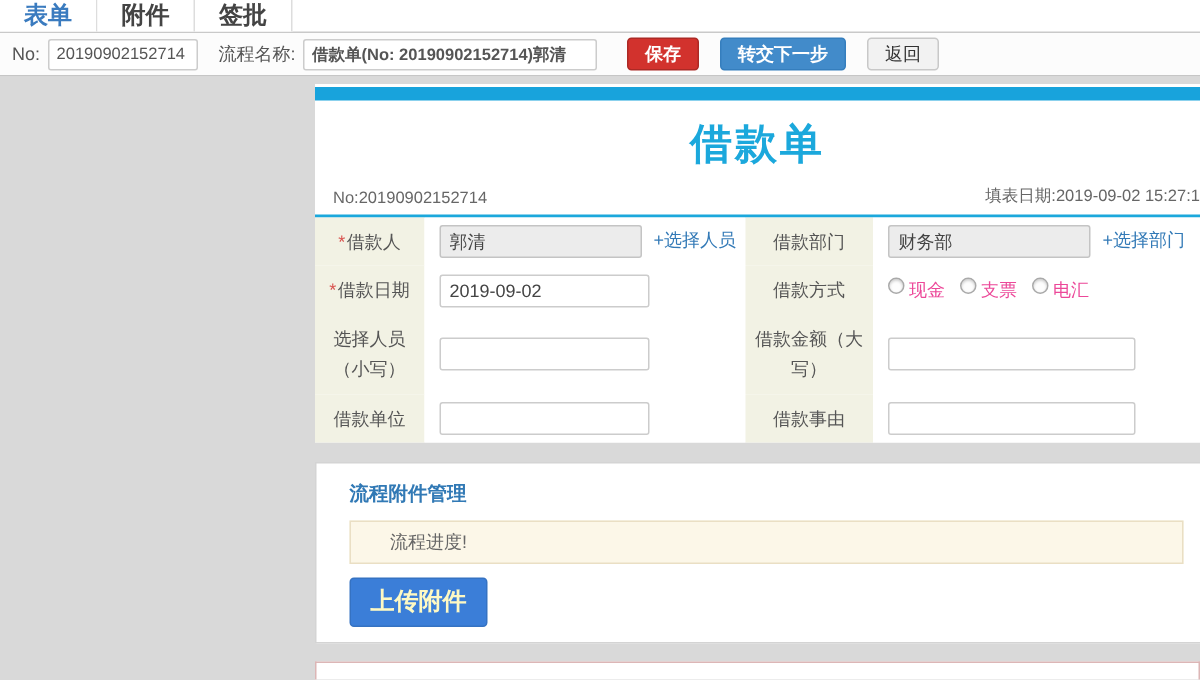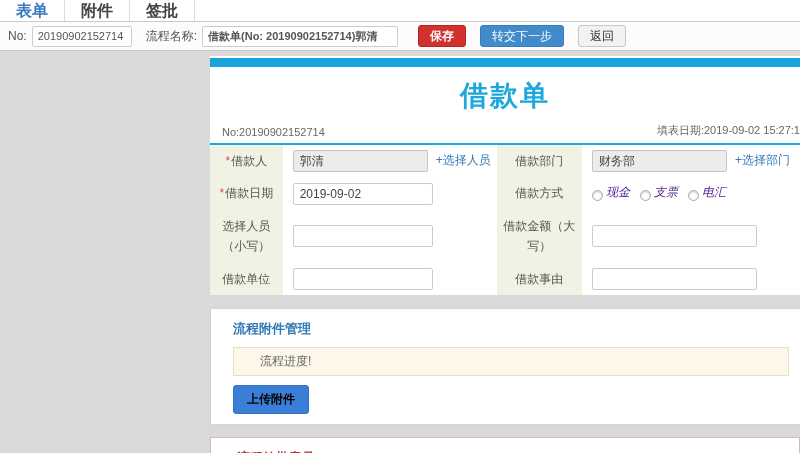--- a/index.html
+++ b/index.html
@@ -12,21 +12,21 @@
   .tab.active { color:#3a7bbf; }
 
   
   .toolbar { height:29px; background:#fcfcfc; border-bottom:1px solid #c6c6c6; display:flex; align-items:center; padding:0 8px; }
   .toolbar label { font-size:12px; color:#555; margin-right:5px; white-space:nowrap; }
   .tinp { height:21px; border:1px solid #ccc; border-radius:2px; font-size:11px; color:#555; padding:0 5px; background:#fff; }
   .no-inp { width:100px; margin-right:14px; }
   .proc-inp { width:196px;font-weight:bold; }
   .btn { height:22px; font-size:12px; border-radius:3px; padding:0 11px; border:1px solid transparent; cursor:pointer; white-space:nowrap; }
   .btn-save    { background:#d2322d; border-color:#ac2925; color:#fff; font-weight:bold; margin-left:20px; }
-  .btn-forward { background:#428bca; border-color:#357ebd; color:#fff; font-weight:normal; margin-left:14px; }
+  .btn-forward { background:#428bca; border-color:#357ebd; color:#fff; font-weight:bold; margin-left:14px; }
   .btn-back    { background:#f2f2f2; border-color:#c8c8c8; color:#333; margin-left:14px; }
 
   
   .main { padding:5px 0 0 210px; }
 
   
   .panel-form { background:#fff; padding-top:2px; }
   .blue-bar { height:9px; background:#18a3dc; }
   .form-title { text-align:center; color:#1ba8dc; font-size:28px; padding:10px 0 6px; letter-spacing:2px;font-weight:bold; }
   .no-row { display:flex; justify-content:space-between; align-items:flex-end; font-size:11px; color:#666; padding:2px 0 5px 12px; border-bottom:2px solid #1ba8dc; }
@@ -35,30 +35,30 @@
   td.lbl { background:#f2f2e4; width:80px; text-align:center; padding:6px 5px; line-height:1.7; vertical-align:middle; }
   td.lbl2 { width:95px; }
   td.ctl { background:#fff; padding:5px 10px; vertical-align:middle; white-space:nowrap; }
   td.ctl.gap { padding-right:6px;margin-top:44px; }
   .finp { height:22px; border:1px solid #ccc; border-radius:2px; font-size:12px; color:#444; padding:0 6px; background:#fff; vertical-align:middle; }
   .ro { background:#ececec; border-color:#c4c4c4; }
   .w135{width:135px} .w140{width:140px} .w165{width:165px}
   .req { color:#d9534f; margin-right:1px; }
   a.sel-link { color:#337ab7; text-decoration:none; margin-left:8px; font-size:12px; }
   .radio-group { display:inline-flex; gap:10px; align-items:center; }
-  .radio-item { display:inline-flex; align-items:flex-end; color:#4c1d95; cursor:pointer;font-style:italic; }
+  .radio-item { display:inline-flex; align-items:flex-start; color:#ec4899; cursor:pointer; }
   .radio { width:11px; height:11px; border-radius:50%; border:1px solid #a9a9a9; background:#fdfdfd; box-shadow:inset 0 1px 2px rgba(0,0,0,.2); margin-right:3px; flex:none; }
 
   
   .panel-attach { margin-top:13px; background:#fff; border:1px solid #d4d4d4; border-right:none; padding:11px 0 10px 22px; }
   .sec-title { font-size:13px; font-weight:bold; margin-bottom:9px; }
   .sec-title.blue { color:#3179b5; }
   .sec-title.red  { color:#c9302c; }
   .alert { width:556px; border:1px solid #eadfc4; background:#fcf7e8; color:#666; font-size:12px; padding:5px 6px 5px 26px; }
-  .btn-upload { margin-top:9px; background:#3b7ed8; color:#000000; font-size:12px; font-weight:bold; padding:5px 13px; border:1px solid #3572c2; border-radius:3px; cursor:pointer;text-align:center; }
+  .btn-upload { margin-top:9px; background:#3b7ed8; color:#fef9c3; font-size:16px; font-weight:bold; padding:5px 13px; border:1px solid #3572c2; border-radius:3px; cursor:pointer;text-align:center; }
 
   
   .panel-approve { margin-top:12px; background:#fff; border:1px solid #dcb6b6; border-bottom:none; padding:11px 0 0 26px; height:75px; }
 </style>
 </head>
 <body>
 
 <div class="tabbar">
   <div class="tab active">表单</div>
   <div class="tab">附件</div>

